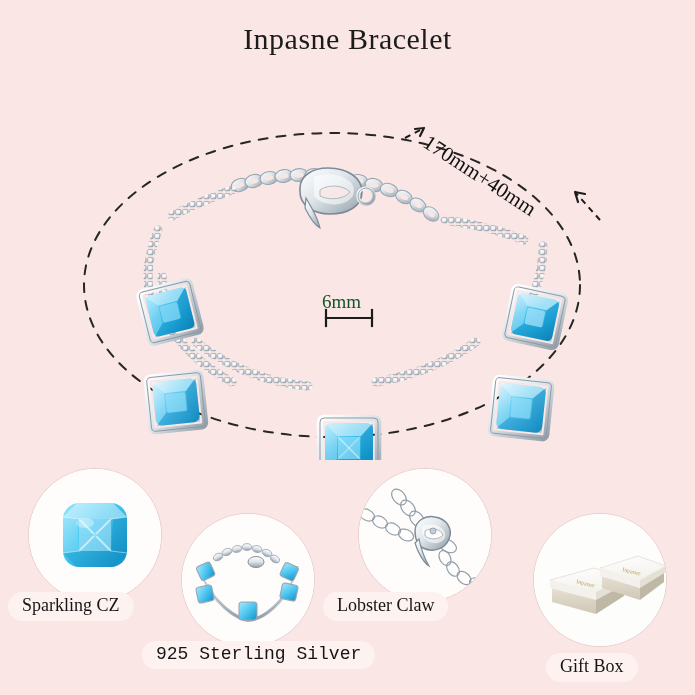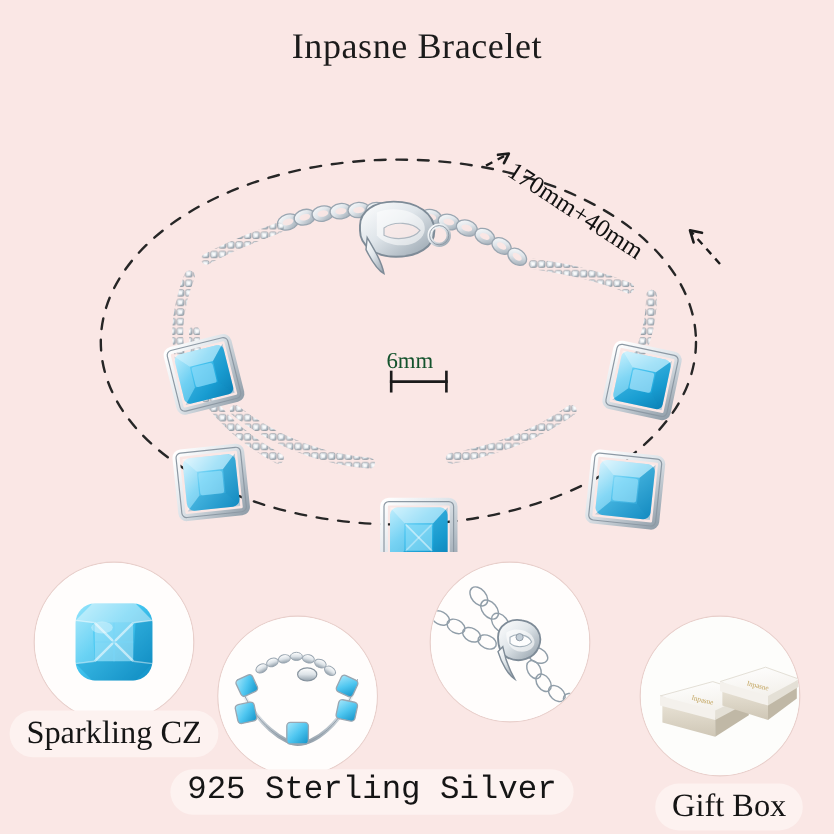--- a/index.html
+++ b/index.html
@@ -69,21 +69,21 @@
     border-radius: 50%;
     background: #fffdfc;
     border: 1.5px solid #e8cfcb;
     overflow: hidden;
   }
   .feat-label {
     position: absolute;
     background: #fdf2f0;
     border-radius: 20px;
     padding: 3px 14px 5px 14px;
-    font-size: 27px;
+    font-size: 18px;
     color: #151515;
     white-space: nowrap;
     text-align: center;
     font-family: "Liberation Serif", "DejaVu Serif", serif;
   }
 
   
   #circle-cz      { left: 28px;  top: 468px; width: 132px; height: 132px; }
   #circle-silver  { left: 181px; top: 513px; width: 132px; height: 132px; }
   #circle-clasp   { left: 358px; top: 468px; width: 132px; height: 132px; }
@@ -410,20 +410,21 @@
                  C 67 73, 62 66, 63 58 Z" fill="#ffffff" opacity="0.6"></path>
         <path d="M 66 62 C 72 58, 82 60, 84 66
                  C 80 71, 70 71, 66 67 Z" fill="#fdfdfd" stroke="#a3b0ba" stroke-width="0.9"></path>
 
         <path d="M 60 70 C 62 80, 66 90, 70 97
                  C 65 94, 59 84, 56 74 Z" fill="url(#mGrad3)" stroke="#7e8b97" stroke-width="1.2"></path>
         <circle cx="74" cy="62" r="3" fill="#c3ced7" stroke="#8d99a4" stroke-width="0.8"></circle>
       </g>
     </svg>
   </div>
+  <div class="feat-label" id="label-clasp">Lobster Claw</div>
 
   <div class="circle" id="circle-giftbox">
     <svg width="132" height="132" viewBox="0 0 132 132" xmlns="http://www.w3.org/2000/svg">
       <defs>
         <linearGradient id="lidGrad" x1="0" y1="0" x2="0.3" y2="1">
           <stop offset="0%" stop-color="#ffffff"></stop>
           <stop offset="100%" stop-color="#f2efe9"></stop>
         </linearGradient>
         <linearGradient id="baseGrad" x1="0" y1="0" x2="0" y2="1">
           <stop offset="0%" stop-color="#e8e2d5"></stop>

